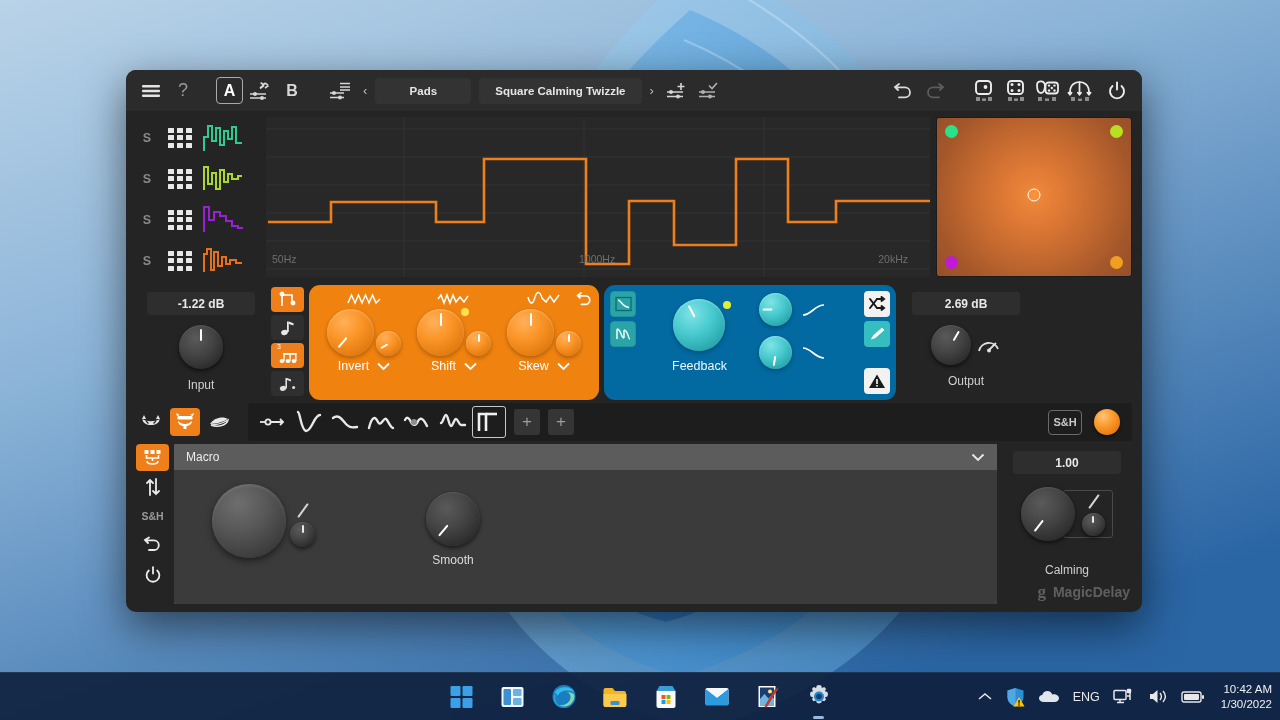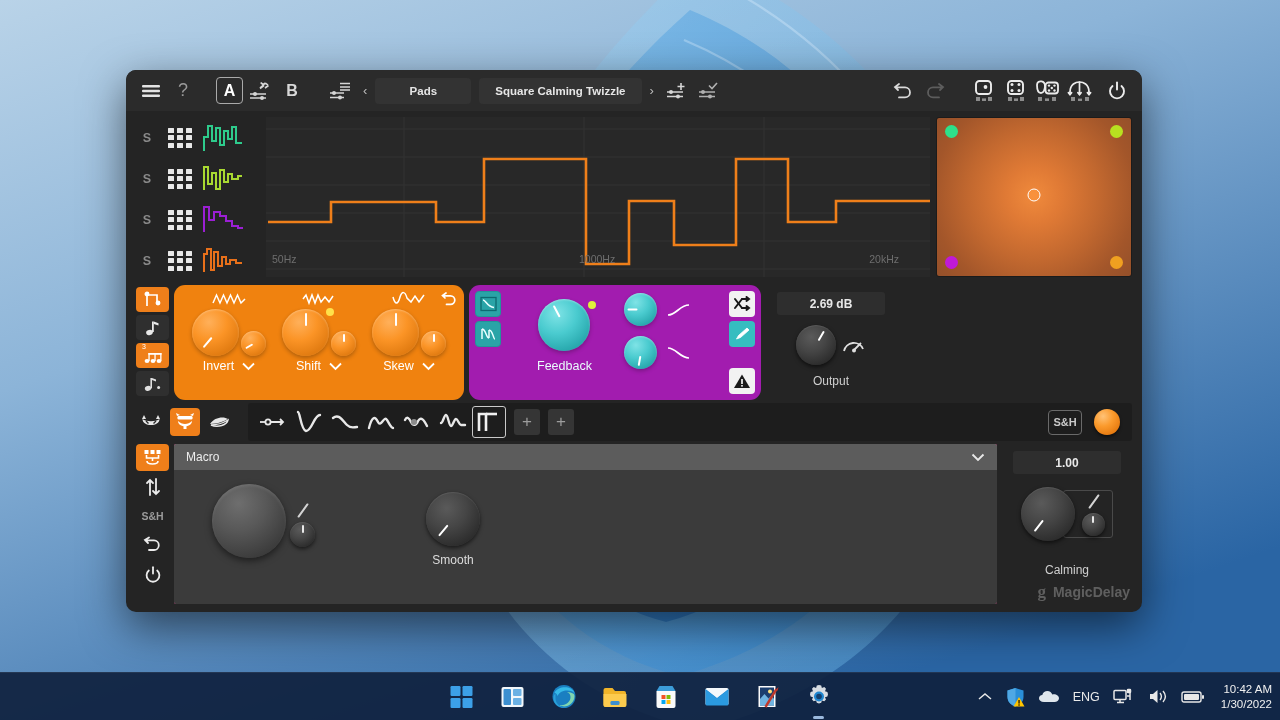--- a/index.html
+++ b/index.html
@@ -95,21 +95,21 @@
 
   .mod-icons { width: 33px; display: flex; flex-direction: column; gap: 3px; padding-top: 2px; }
   .mod-ic {
     width: 33px; height: 25px; border-radius: 4px; background: #2f2f2f;
     display: flex; align-items: center; justify-content: center; cursor: pointer; color: #e2e2e2;
   }
   .mod-ic.on { background: #ef7f1a; color: #fff; }
 
   .panel { border-radius: 11px; position: relative; }
   #panelOrange { flex: 0 0 290px; background: #f0820f; padding: 6px 10px 0; }
-  #panelTeal { flex: 0 0 292px; background: #a21caf; padding: 6px 8px 0; }
+  #panelTeal { flex: 0 0 292px; background: #0369a1; padding: 6px 8px 0; }
   #panelDW { flex: 0 0 115px; background: #f0820f; display: flex; flex-direction: column;
              align-items: center; justify-content: center; position: relative; }
 
   .knob-row { display: flex; justify-content: space-around; align-items: flex-start; }
   .knob-grp { display: flex; flex-direction: column; align-items: center; }
   .knob-wave { height: 16px; margin-bottom: 2px; }
   .knob-main-wrap { display: flex; align-items: flex-end; gap: 2px; }
   .knob-caption { display: flex; align-items: center; gap: 8px; margin-top: 3px; }
   .knob-caption span { font-size: 12.5px; color: #fff; font-weight: normal; }
   .chev { cursor: pointer; }
@@ -486,34 +486,41 @@
           <line x1="0" y1="124" x2="674" y2="124"></line>
           <line x1="0" y1="152" x2="674" y2="152"></line>
           <line x1="138" y1="0" x2="138" y2="160"></line>
           <line x1="318" y1="0" x2="318" y2="160"></line>
           <line x1="498" y1="0" x2="498" y2="160"></line>
         </g>
         <path d="M2 105 L65 105 L65 85 L170 85 L170 105 L218 105 L218 42 L320 42 L320 147 L363 147 L363 84 L408 84 L408 128 L470 128 L470 42 L522 42 L522 105 L570 105 L570 84 L668 84 L668 105" stroke="#ef7f1a" stroke-width="2.6" fill="none" stroke-linejoin="miter"></path>
       </svg>
       <div class="scope-lbl" style="left:6px">50Hz</div>
       <div class="scope-lbl" style="left:313px">1000Hz</div>
-      <div class="scope-lbl" style="right:31px">20kHz</div>
+      <div class="scope-lbl" style="right:22px">20kHz</div>
     </div>
 
     <div id="xypad">
       <div class="xy-dot" style="left:8px;top:7px;background:#2ee08a"></div>
       <div class="xy-dot" style="right:8px;top:7px;background:#b8e020"></div>
       <div class="xy-dot" style="left:8px;bottom:7px;background:#c01ad8"></div>
       <div class="xy-dot" style="right:8px;bottom:7px;background:#f0a020"></div>
       <div class="xy-cursor"></div>
     </div>
   </div>
 
   <div id="modRow">
 
+    <div id="inputSec">
+      <div class="val-box">-1.22 dB</div>
+      <div class="knob knob-dark" style="width:44px;height:44px;margin-top:10px">
+        <div class="tick" style="height:12px;top:4px;transform:translateX(-50%) rotate(0deg)"></div>
+      </div>
+      <div class="sec-label" style="margin-top:9px">Input</div>
+    </div>
 
     <div class="mod-icons">
       <div class="mod-ic on">
         <svg width="17" height="17" viewBox="0 0 17 17">
             <g stroke="#fff" stroke-width="1.7" fill="none">
           <path d="M3 15 V4 H13 V11"></path>
               <circle cx="3" cy="3" r="1.6" fill="#fff"></circle>
               <circle cx="14" cy="12" r="1.6" fill="#fff"></circle>
         </g>
           </svg>

